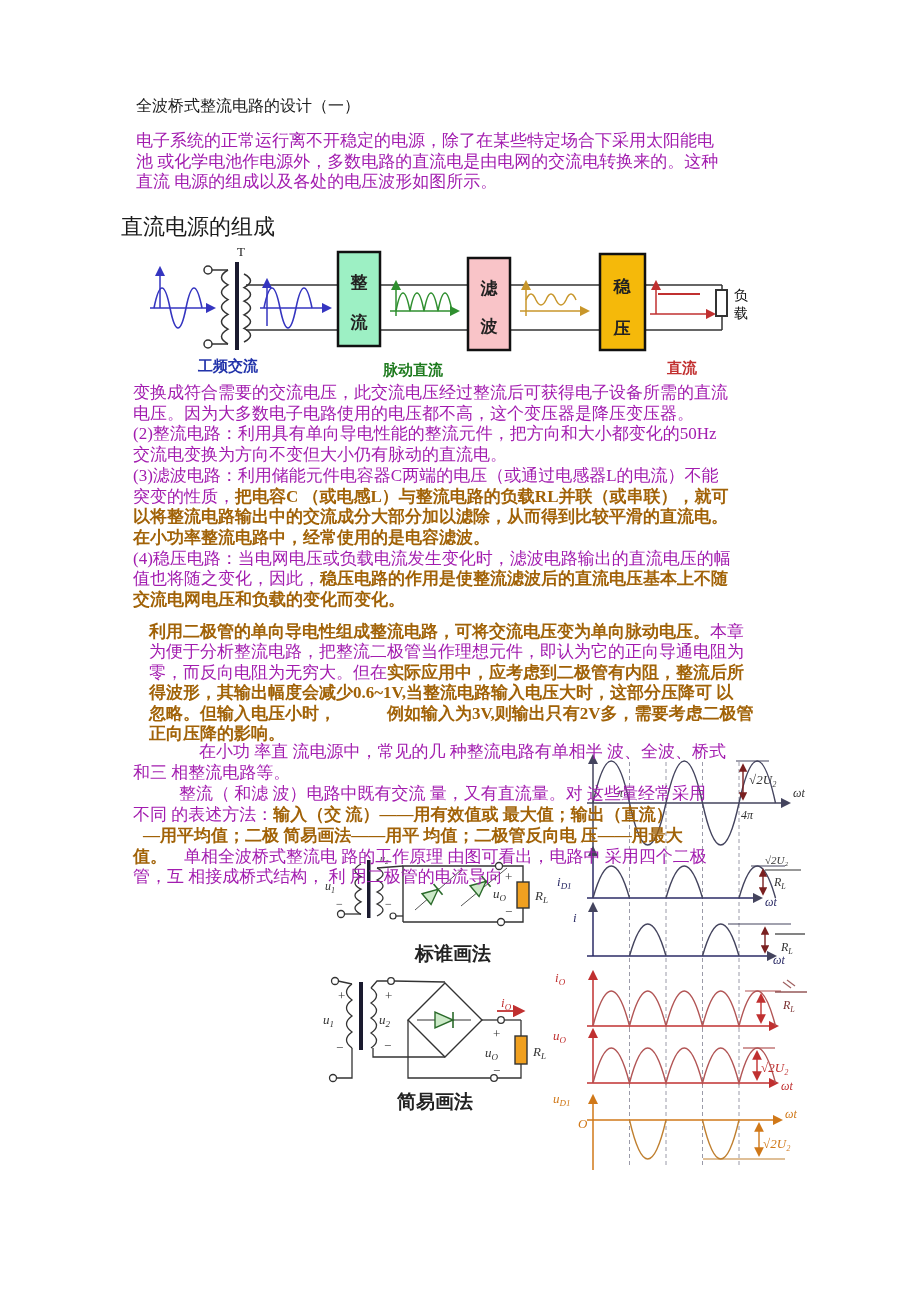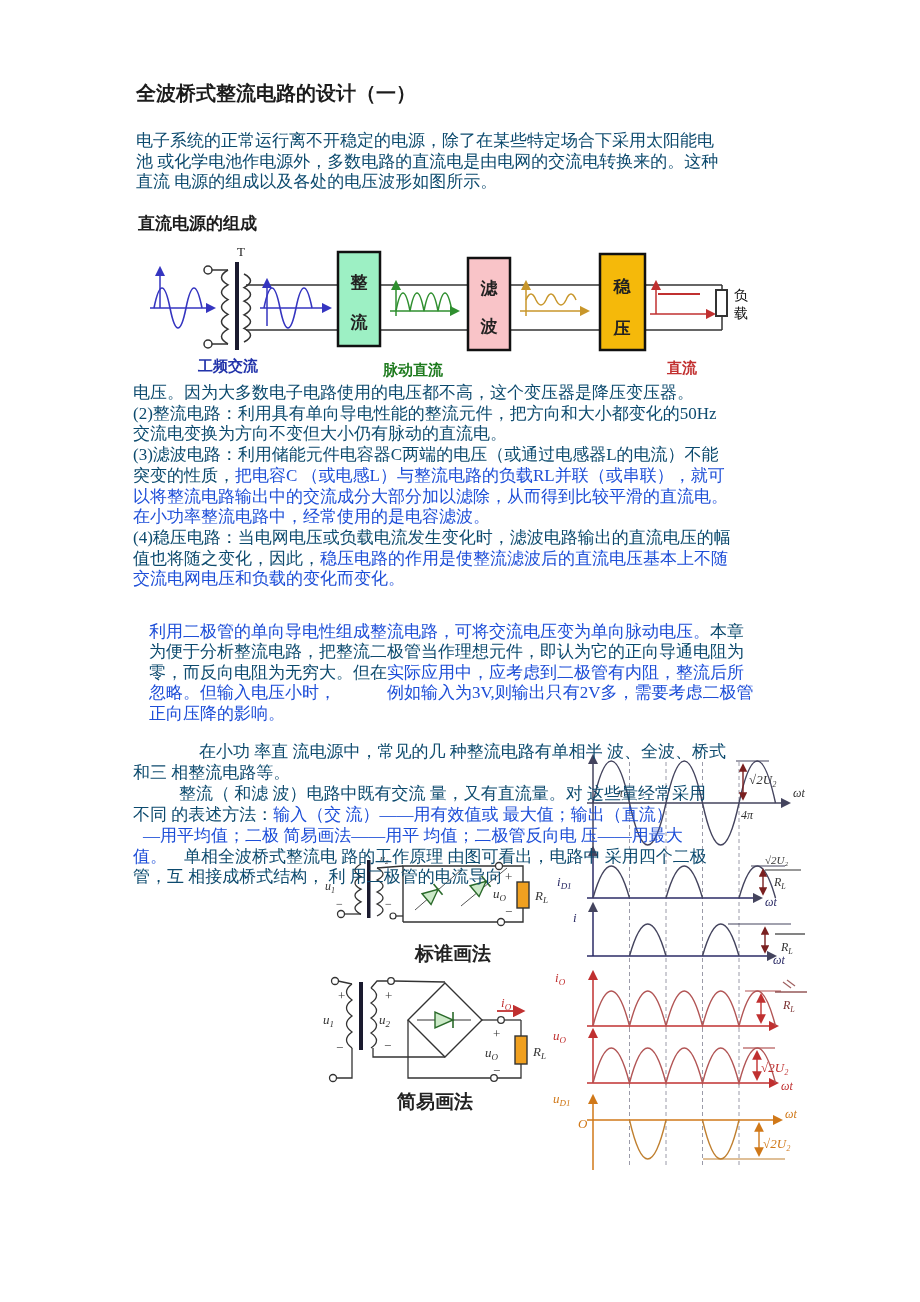--- a/index.html
+++ b/index.html
@@ -1,28 +1,28 @@
 <!DOCTYPE html>
 <html><head>
 <meta charset="utf-8">
 <style>
   html,body{margin:0;padding:0;background:#888;}
   #page{position:relative;width:920px;height:1302px;background:#ffffff;overflow:hidden;
         font-family:"Liberation Serif",serif;color:#1c1c1c;}
   .abs{position:absolute;}
-  #doc-title{left:136px;top:80px;font-size:20px;font-weight:bold;}
+  #doc-title{left:136px;top:96px;font-size:16px;}
   .textblock{font-size:17px;line-height:20.7px;z-index:2;}
   #intro{left:136px;top:131px;}
-  #section-caption{left:138px;top:212px;font-size:17px;font-weight:bold;}
+  #section-caption{left:121px;top:212px;font-size:22px;}
   #sec-functions{left:133px;top:383px;}
   #sec-diode{left:133px;top:622px;line-height:20.4px;margin-left:16px;}
   #sec-lower{left:133px;top:742px;line-height:20.9px;}
   .tl{white-space:pre;}
-  .red{color:#1d4ed8;}
-  .blk{color:#0c4a6e;}
+  .red{color:#a16207;font-weight:bold;}
+  .blk{color:#a21caf;}
   svg{position:absolute;overflow:visible;}
   #blockdiagram{left:140px;top:240px;z-index:1;}
   #circuit1{left:323px;top:848px;z-index:1;}
   #circuit2{left:295px;top:958px;z-index:1;}
   #waveforms{left:553px;top:740px;z-index:1;}
   text{font-family:"Liberation Serif",serif;}
 </style>
 </head>
 <body>
 
@@ -134,35 +134,37 @@
       <text x="594" y="60" font-size="14" fill="#111">负</text>
       <text x="594" y="78" font-size="14" fill="#111">载</text>
     </g>
 
     <text x="58" y="131" font-size="15" font-weight="bold" fill="#2233aa">工频交流</text>
     <text x="243" y="135" font-size="15" font-weight="bold" fill="#1d7a1d">脉动直流</text>
     <text x="527" y="133" font-size="15" font-weight="bold" fill="#c23030">直流</text>
   </svg>
 
   <div class="abs textblock" id="sec-functions">
+      <div class="tl"><span class="blk">变换成符合需要的交流电压，此交流电压经过整流后可获得电子设备所需的直流</span></div>
       <div class="tl"><span class="blk">电压。因为大多数电子电路使用的电压都不高，这个变压器是降压变压器。</span></div>
       <div class="tl"><span class="blk">(2)整流电路：利用具有单向导电性能的整流元件，把方向和大小都变化的50Hz</span></div>
       <div class="tl"><span class="blk">交流电变换为方向不变但大小仍有脉动的直流电。</span></div>
       <div class="tl"><span class="blk">(3)滤波电路：利用储能元件电容器C两端的电压（或通过电感器L的电流）不能</span></div>
       <div class="tl"><span class="blk">突变的性质，</span><span class="red">把电容C （或电感L）与整流电路的负载RL并联（或串联），就可</span></div>
       <div class="tl"><span class="red">以将整流电路输出中的交流成分大部分加以滤除，从而得到比较平滑的直流电。</span></div>
       <div class="tl"><span class="red">在小功率整流电路中，经常使用的是电容滤波。</span></div>
       <div class="tl"><span class="blk">(4)稳压电路：当电网电压或负载电流发生变化时，滤波电路输出的直流电压的幅</span></div>
       <div class="tl"><span class="blk">值也将随之变化，因此，</span><span class="red">稳压电路的作用是使整流滤波后的直流电压基本上不随</span></div>
       <div class="tl"><span class="red">交流电网电压和负载的变化而变化。</span></div>
     </div>
   <div class="abs textblock" id="sec-diode">
       <div class="tl"><span class="red">利用二极管的单向导电性组成整流电路，可将交流电压变为单向脉动电压。</span><span class="blk">本章</span></div>
       <div class="tl"><span class="blk">为便于分析整流电路，把整流二极管当作理想元件，即认为它的正向导通电阻为</span></div>
       <div class="tl"><span class="blk">零，而反向电阻为无穷大。但在</span><span class="red">实际应用中，应考虑到二极管有内阻，整流后所</span></div>
+      <div class="tl"><span class="red">得波形，其输出幅度会减少0.6~1V,当整流电路输入电压大时，这部分压降可 以</span></div>
       <div class="tl"><span class="red">忽略。但输入电压小时，　　　例如输入为3V,则输出只有2V多，需要考虑二极管</span></div>
       <div class="tl"><span class="red">正向压降的影响。</span></div>
     </div>
   <div class="abs textblock" id="sec-lower">
       <div class="tl" style="padding-left: 66px;"><span class="blk">在小功 率直 流电源中，常见的几 种整流电路有单相半 波、全波、桥式</span></div>
       <div class="tl"><span class="blk">和三 相整流电路等。</span></div>
       <div class="tl" style="padding-left: 46px;"><span class="blk">整流（ 和滤 波）电路中既有交流 量，又有直流量。对 这些量经常采用</span></div>
       <div class="tl"><span class="blk">不同 的表述方法：</span><span class="red">输入（交 流）——用有效值或 最大值；输出（直流）</span></div>
       <div class="tl" style="padding-left: 10px;"><span class="red">—用平均值；二极 简易画法——用平 均值；二极管反向电 压——用最大</span></div>
       <div class="tl"><span class="red">值。</span><span class="blk">　单相全波桥式整流电 路的工作原理 由图可看出，电路中 采用四个二极</span></div>

